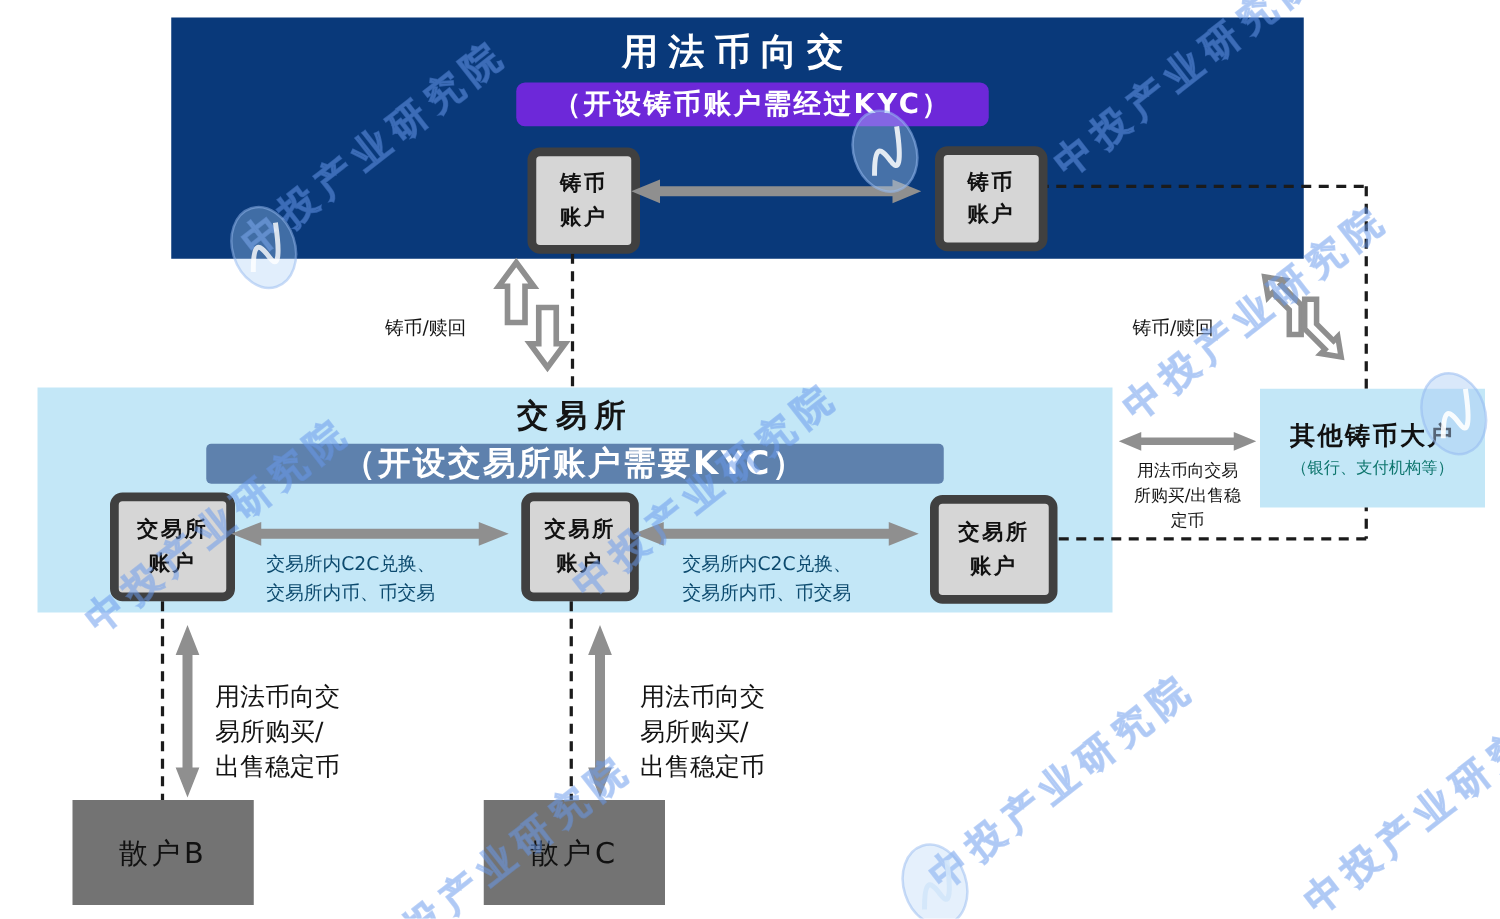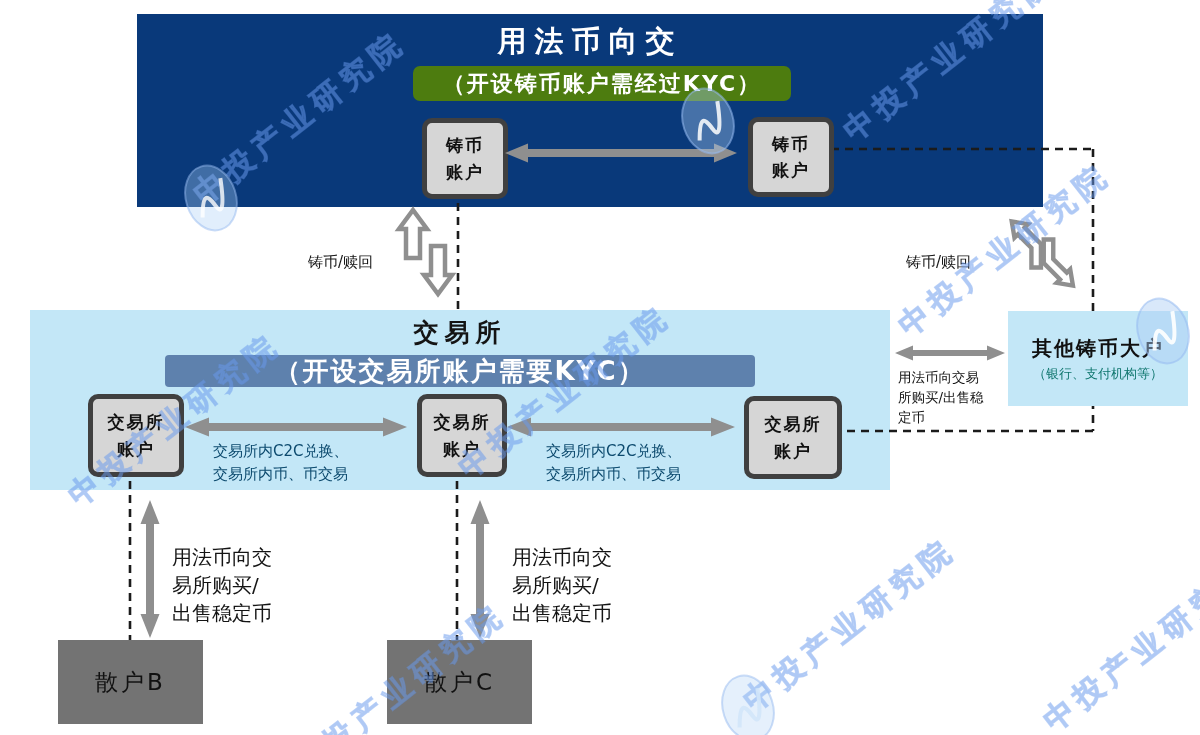--- a/index.html
+++ b/index.html
@@ -1,34 +1,34 @@
 <!DOCTYPE html>
 <html><head>
 <meta charset="utf-8">
 <style>
   html,body{margin:0;padding:0;background:#fff;}
   #canvas{
     position:relative;width:1200px;height:735px;overflow:hidden;background:#fff;
     font-family:"DejaVu Sans","Liberation Sans",sans-serif;color:#1a1a1a;
   }
-  .abs{position:absolute;}
+  .abs{position:absolute;text-align:center;}
   .ml{white-space:pre-line;}
   
   .panel{position:absolute;z-index:1;}
   #issuer-panel{left:137px;top:14px;width:906px;height:193px;background:#09397a;}
   #exchange-panel{left:30px;top:310px;width:860px;height:180px;background:#c3e7f7;}
   #other-minters-box{left:1008px;top:311px;width:180px;height:95px;background:#c3e7f7;z-index:3;
     display:flex;flex-direction:column;align-items:center;justify-content:center;}
   
   #dash-layer{position:absolute;left:0;top:0;z-index:2;}
   #issuer-title{left:137px;top:22px;width:906px;text-align:center;font-size:29px;font-weight:bold;
     color:#fff;letter-spacing:8px;z-index:4;}
-  #issuer-subtitle{left:413px;top:66px;width:378px;height:35px;background:#4d7c0f;border-radius:7px;
+  #issuer-subtitle{left:413px;top:66px;width:378px;height:35px;background:#6d28d9;border-radius:7px;
     color:#fff;font-size:22px;font-weight:bold;text-align:center;line-height:35px;letter-spacing:2px;z-index:4;}
-  .acct-box{position:absolute;background:#d6d6d6;border:5px solid #404040;border-radius:10px;
+  .acct-box{position:absolute;background:#d6d6d6;border:7px solid #404040;border-radius:10px;
     display:flex;align-items:center;justify-content:center;text-align:center;
     font-size:17px;font-weight:600;line-height:1.55;letter-spacing:2px;color:#111;z-index:4;}
   #mint-acct-left{left:422px;top:118px;width:76px;height:71px;}
   #mint-acct-right{left:748px;top:117px;width:76px;height:70px;}
   #swap-label{left:494px;top:168px;width:256px;text-align:center;color:#fff;font-size:14px;
     letter-spacing:1px;z-index:4;}
   #exchange-title{left:30px;top:316px;width:860px;text-align:center;font-size:25px;font-weight:bold;
     letter-spacing:6px;color:#141414;z-index:4;}
   #exchange-subtitle{left:165px;top:355px;width:590px;height:32px;background:#5e81ad;border-radius:4px;
     color:#fff;font-size:26px;font-weight:bold;text-align:center;line-height:32px;letter-spacing:2px;z-index:4;}

